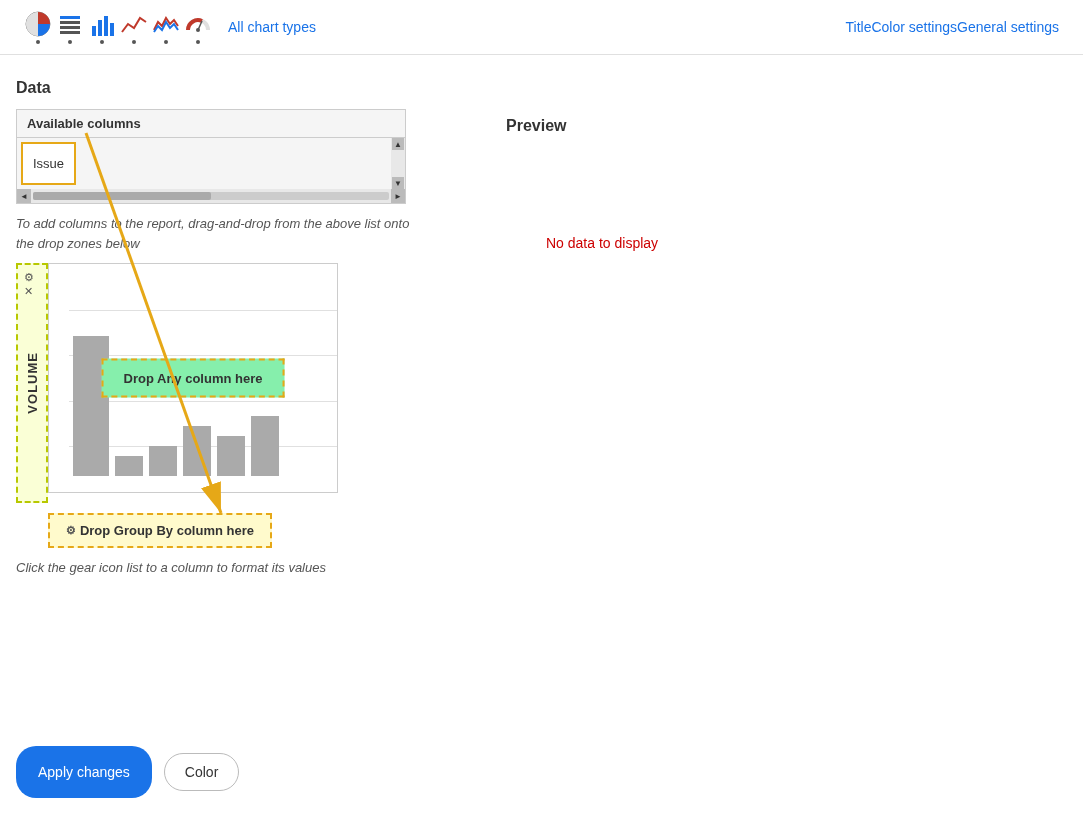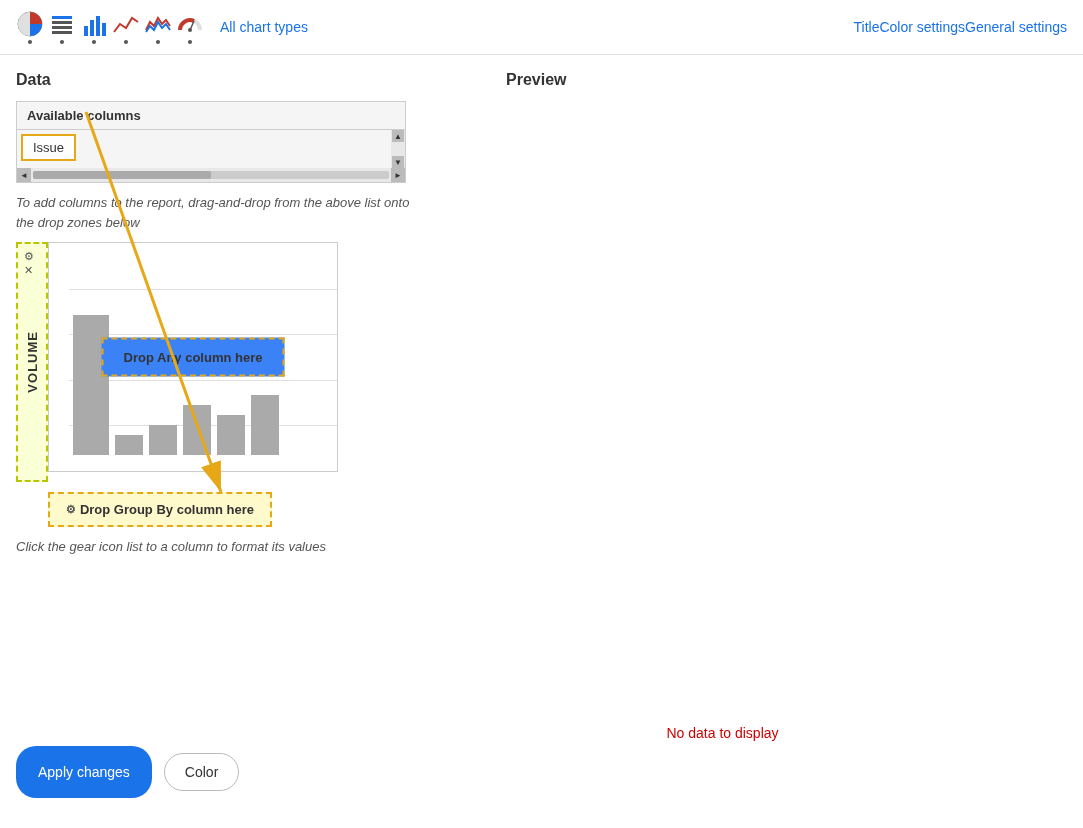--- a/index.html
+++ b/index.html
@@ -11,21 +11,21 @@
       width: 1083px;
       height: 828px;
       overflow: hidden;
       position: relative;
     }
 
     
     .top-nav {
       display: flex;
       align-items: center;
-      padding: 10px 16px;
+      padding: 10px 24px;
       border-bottom: 1px solid #e0e0e0;
       gap: 8px;
     }
     .chart-icons {
       display: flex;
       align-items: flex-end;
       gap: 4px;
     }
     .chart-icon-item {
       display: flex;
@@ -62,20 +62,21 @@
     .main-content {
       display: flex;
       padding: 16px 16px 0 16px;
       gap: 0;
       height: calc(828px - 62px - 80px);
     }
 
     .left-panel {
       width: 430px;
       flex-shrink: 0;
+      margin-top: 8px;
     }
 
     .section-title {
       font-size: 16px;
       font-weight: bold;
       margin-bottom: 12px;
     }
 
     .available-columns-box {
       border: 1px solid #ccc;
@@ -88,21 +89,21 @@
       font-size: 13px;
       border-bottom: 1px solid #ccc;
     }
     .columns-list {
       padding: 4px;
       min-height: 40px;
       position: relative;
     }
     .column-item {
       display: inline-block;
-      padding: 4px 10px;
+      padding: 12px 10px;
       border: 2px solid #e6a817;
       background: #fff;
       font-size: 13px;
       cursor: pointer;
     }
 
     .hint-text {
       color: #555;
       font-style: italic;
       font-size: 13px;
@@ -163,21 +164,21 @@
       height: 230px;
       position: relative;
       flex-shrink: 0;
     }
 
     .drop-any-column {
       position: absolute;
       top: 50%;
       left: 50%;
       transform: translate(-50%, -50%);
-      background: #3b82f6;
+      background: #86efac;
       border: 2px dashed #e6a817;
       padding: 10px 20px;
       font-weight: bold;
       font-size: 13px;
       color: #333;
       white-space: nowrap;
       cursor: pointer;
     }
 
     
@@ -244,23 +245,24 @@
       border-radius: 20px;
       padding: 10px 20px;
       font-size: 14px;
       cursor: pointer;
     }
 
     
     .right-panel {
       flex: 1;
       display: flex;
-      flex-direction: row;
-      align-items: flex-end;
+      flex-direction: column;
+      align-items: flex-start;
       padding-top: 0;
+      margin-top: 46px;
     }
     .preview-title {
       font-size: 16px;
       font-weight: bold;
       margin-bottom: 20px;
       align-self: flex-start;
       margin-left: 60px;
     }
     .no-data-text {
       color: #c00;

